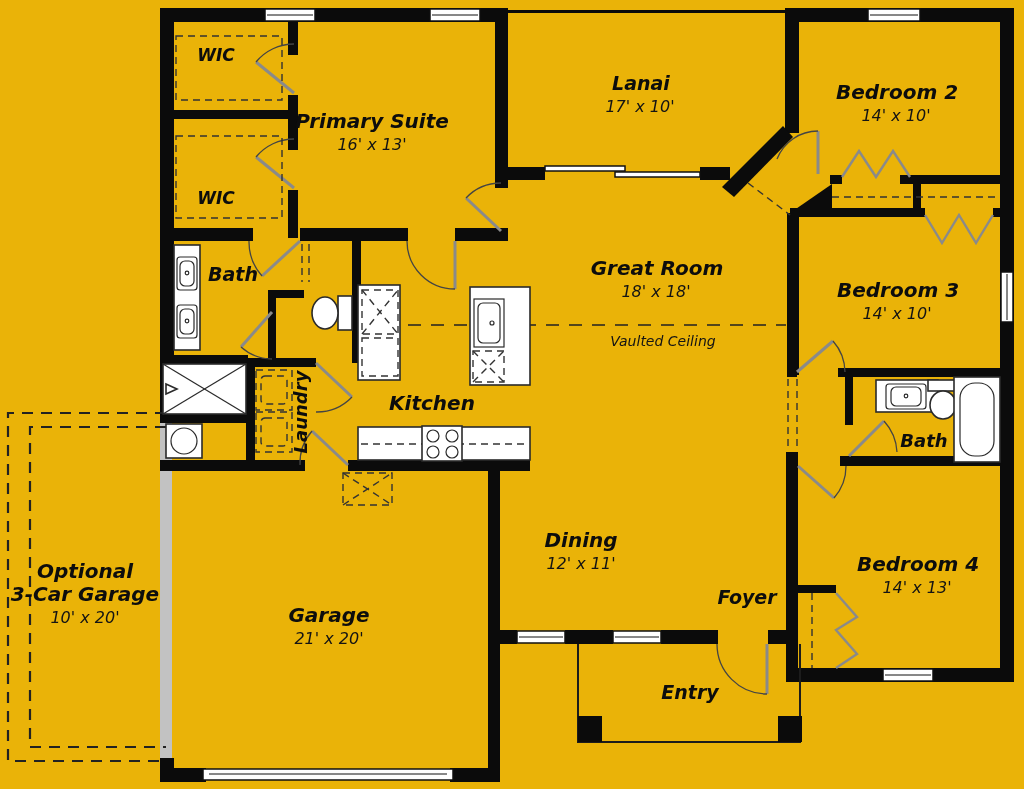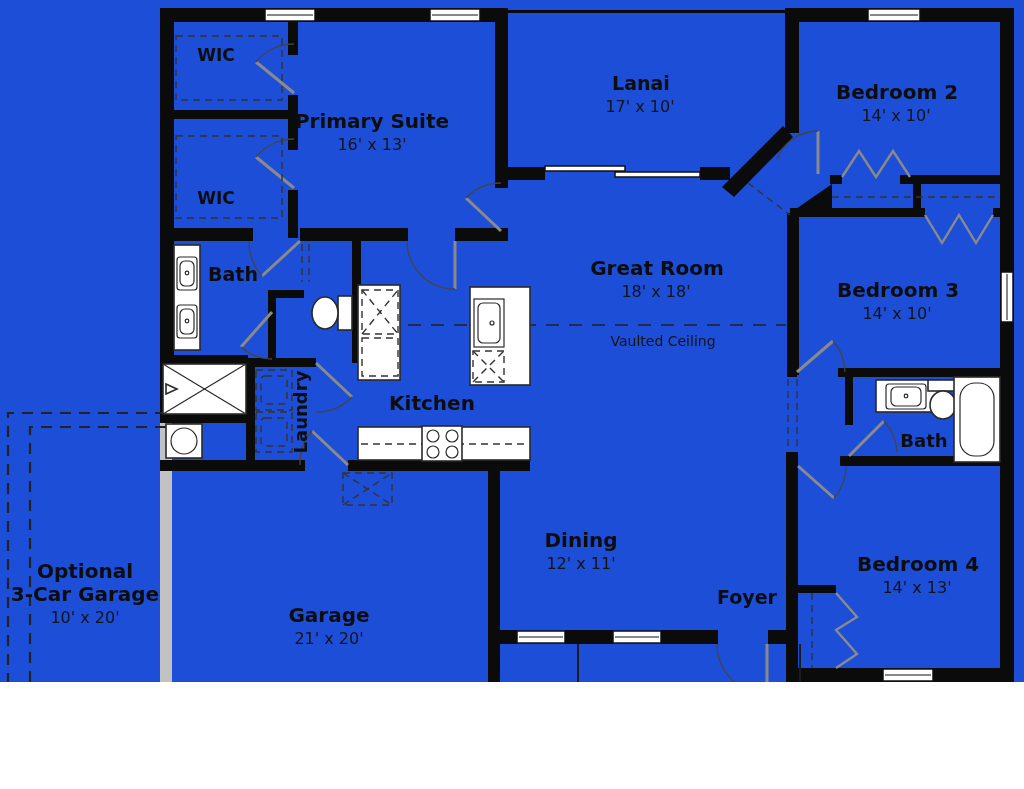--- a/index.html
+++ b/index.html
@@ -1,16 +1,16 @@
 <!DOCTYPE html>
 <html><head>
 <meta charset="utf-8">
 <style>
   html,body{margin:0;padding:0;background:#ffffff;}
-  .stage{width:1024px;height:682px;position:relative;background:#1d4ed8;overflow:hidden;}
+  .stage{width:1024px;height:789px;position:relative;background:#eab308;overflow:hidden;font-style:italic;}
   svg{display:block;}
   .wall{fill:#0b0b0b;stroke:none;}
   .thin{stroke:#1c1c1c;stroke-width:2;fill:none;}
   .fix{stroke:#2a2a2a;stroke-width:1.6;fill:#ffffff;}
   .fix2{stroke:#2a2a2a;stroke-width:1.2;fill:none;}
   .dash{stroke:#222;stroke-width:1.5;fill:none;stroke-dasharray:8 6;}
   .dashfix{stroke:#333;stroke-width:1.4;fill:none;stroke-dasharray:7 5;}
   .arc{stroke:#444;stroke-width:1.3;fill:none;}
   .leaf{stroke:#8a8a8a;stroke-width:3;fill:none;}
   .bifold{stroke:#8a8a8a;stroke-width:2.4;fill:none;}

